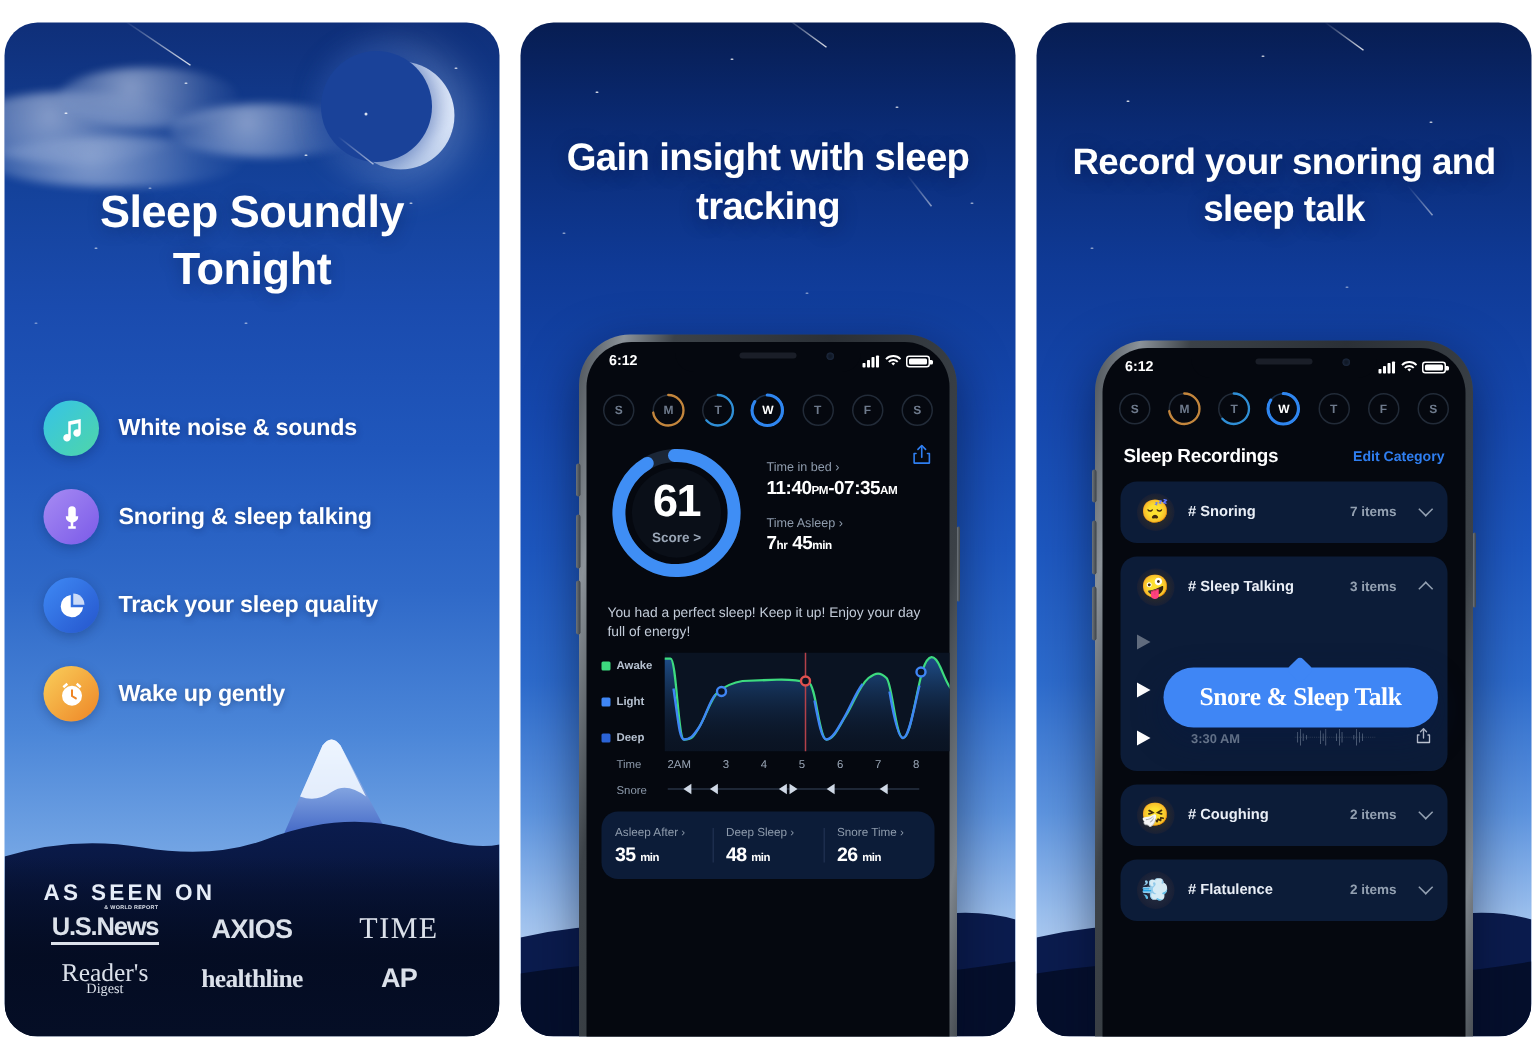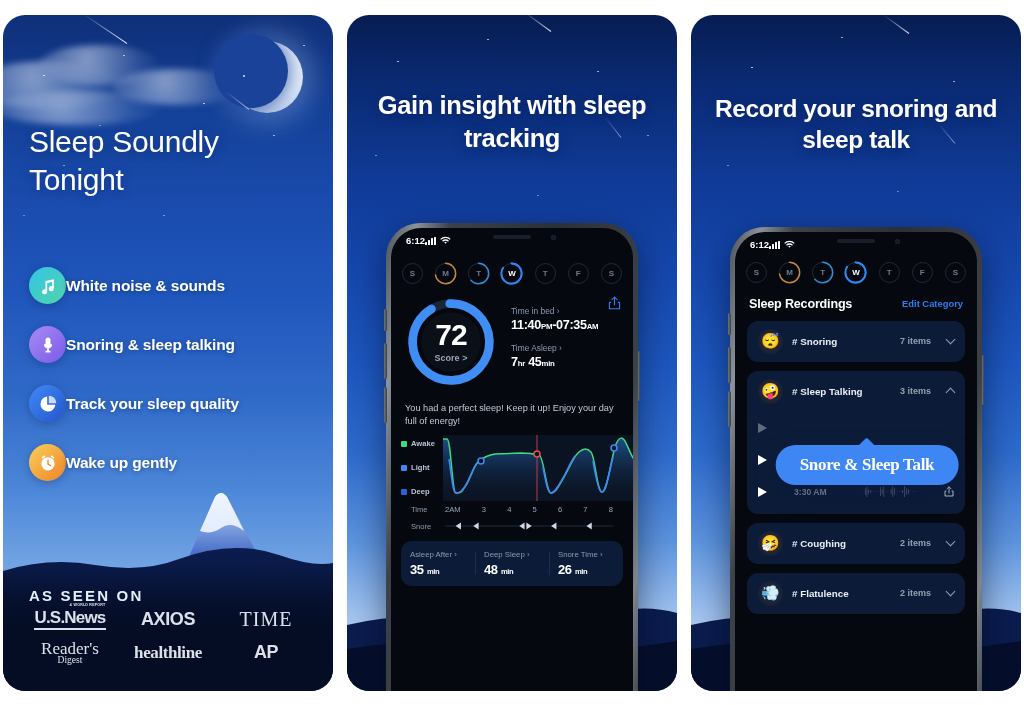--- a/index.html
+++ b/index.html
@@ -58,27 +58,28 @@
   .cloud {
     position:absolute; border-radius:50%;
     background: radial-gradient(circle at 40% 35%, rgba(236,243,255,.95), rgba(190,212,245,.25) 70%, rgba(190,212,245,0) 100%);
     filter: blur(3px);
   }
   .mountains { position:absolute; left:0; right:0; bottom:0; height:212px; }
 
   .p1-title {
     position:absolute; left:26px; top:108px;
     width: 278px;
-    color:#fff; font-size:30px; font-weight:400; line-height:1.28;
+    color:#fff; font-size:30px; font-weight:700; line-height:1.28;
     letter-spacing:-.3px;
     text-shadow: 0 2px 10px rgba(8,26,70,.35);
+    text-align: center;
   }
   .features { position:absolute; left:26px; top:250px; width:290px; }
   .feature {
-    display:flex; align-items:center; 
+    display:flex; align-items:center; gap:13px;
     height:42px; margin-bottom:17px;
   }
   .f-icon {
     width:37px; height:37px; border-radius:50%;
     flex:0 0 auto;
     display:flex; align-items:center; justify-content:center;
     box-shadow: 0 2px 8px rgba(0,20,60,.28);
   }
   .f-icon svg { width:20px; height:20px; fill:#fff; }
   .f-label { color:#fff; font-size:15.5px; font-weight:700; letter-spacing:-.15px;
@@ -148,21 +149,21 @@
     border-radius:0 0 13px 13px; z-index:6;
   }
   .notch .sp { position:absolute; left:50%; transform:translateX(-50%); top:7px;
                width:38px; height:4px; border-radius:2px; background:#1a1e28; }
   .notch .cam { position:absolute; right:18px; top:7px; width:5px; height:5px;
                 border-radius:50%; background:#101826; box-shadow:inset 0 0 2px #2a3a55; }
   .btn-side { position:absolute; background:linear-gradient(90deg,#6d747b,#3b4147); border-radius:2px; }
 
   .statusbar {
     position:absolute; left:0; right:0; top:0; height:22px; z-index:5;
-    display:flex; align-items:center; 
+    display:flex; align-items:center; justify-content:space-between;
     padding:4px 13px 0 15px;
     color:#fff; font-size:9.5px; font-weight:700;
   }
   .sb-right { display:flex; align-items:center; gap:3.5px; }
   .bars { display:flex; align-items:flex-end; gap:1.1px; height:8px; }
   .bars i { width:2px; background:#fff; border-radius:.5px; display:block; }
   .bars i:nth-child(1){height:3px}.bars i:nth-child(2){height:4.6px}
   .bars i:nth-child(3){height:6.3px}.bars i:nth-child(4){height:8px}
   .batt { width:16px; height:8px; border:1px solid #fff; border-radius:2.2px; position:relative; }
   .batt::before{content:"";position:absolute;inset:1px;background:#fff;border-radius:1px;}
@@ -475,21 +476,21 @@
                 <path d="M4 10H2v10h16V10h-2"></path>
             </svg>
           </div>
           <div class="ring-wrap">
             <svg viewBox="0 0 100 100" width="96" height="96">
               <circle cx="50" cy="50" r="40" fill="none" stroke="#1b2636" stroke-width="9"></circle>
               <circle cx="50" cy="50" r="40" fill="none" stroke="#3f8ef5" stroke-width="9" stroke-dasharray="231 251" stroke-linecap="round" transform="rotate(-92 50 50)"></circle>
               <circle cx="50" cy="50" r="31" fill="#0a0f18"></circle>
             </svg>
             <div class="score-num">
-              <b>72</b>
+              <b>61</b>
               <span><span>Score</span> <span>&gt;</span></span>
             </div>
           </div>
           <div class="sum">
             <div class="grp">
               <div class="k"><span>Time in bed</span> ›</div>
               <div class="v"><span>11:40</span><small>PM</small><span>-07:35</span><small>AM</small></div>
             </div>
             <div class="grp">
               <div class="k"><span>Time Asleep</span> ›</div>

